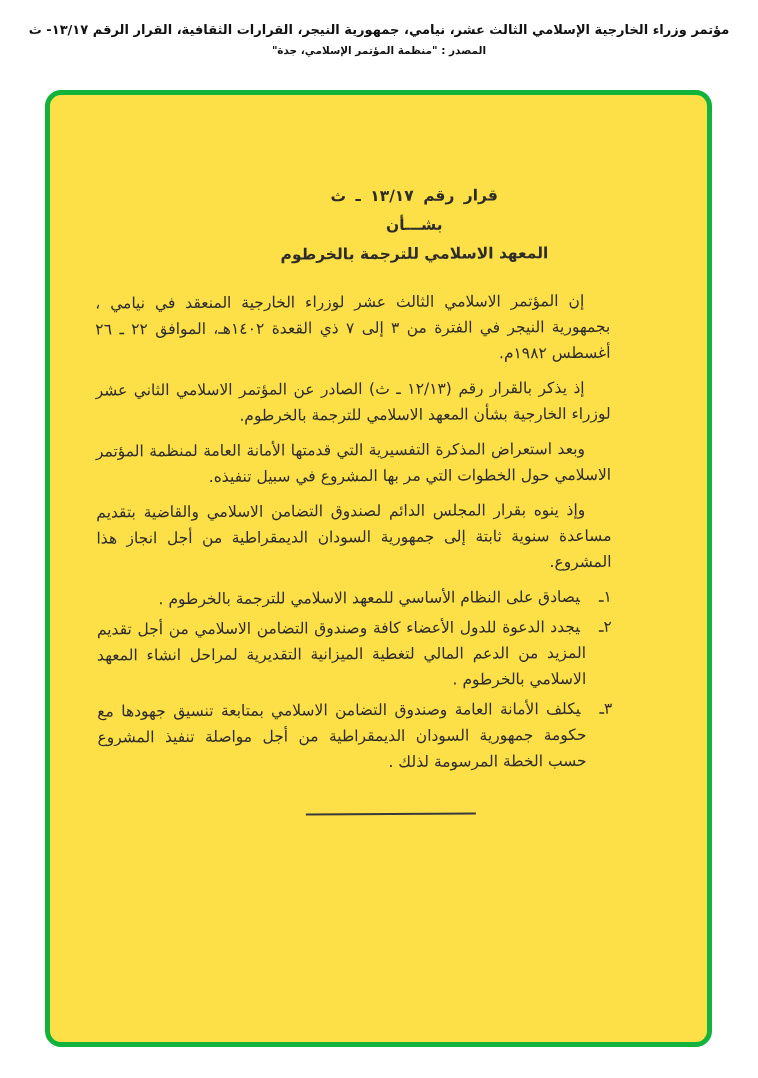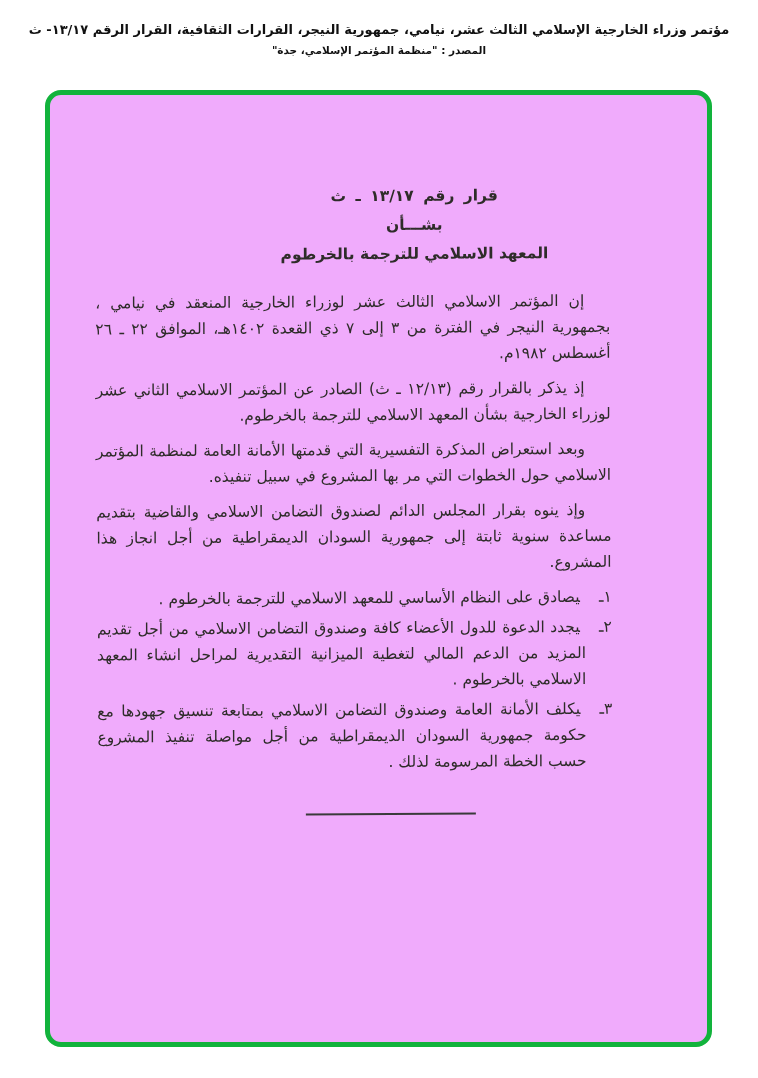--- a/index.html
+++ b/index.html
@@ -22,21 +22,21 @@
   .doc-header .h2 { font-size: 10.5px; margin-top: 7px; color: #111; }
 
   .green-frame {
     position: absolute;
     left: 45px;
     top: 90px;
     width: 667px;
     height: 957px;
     border: 5px solid #12b33c;
     border-radius: 16px;
-    background: #f0abfc;
+    background: #fde047;
     overflow: hidden;
   }
   .scan {
     direction: rtl;
     padding: 88px 96px 0 46px;
     font-size: 15.5px;
     line-height: 26px;
     color: #2e2c29;
     transform: rotate(-0.3deg);
   }

